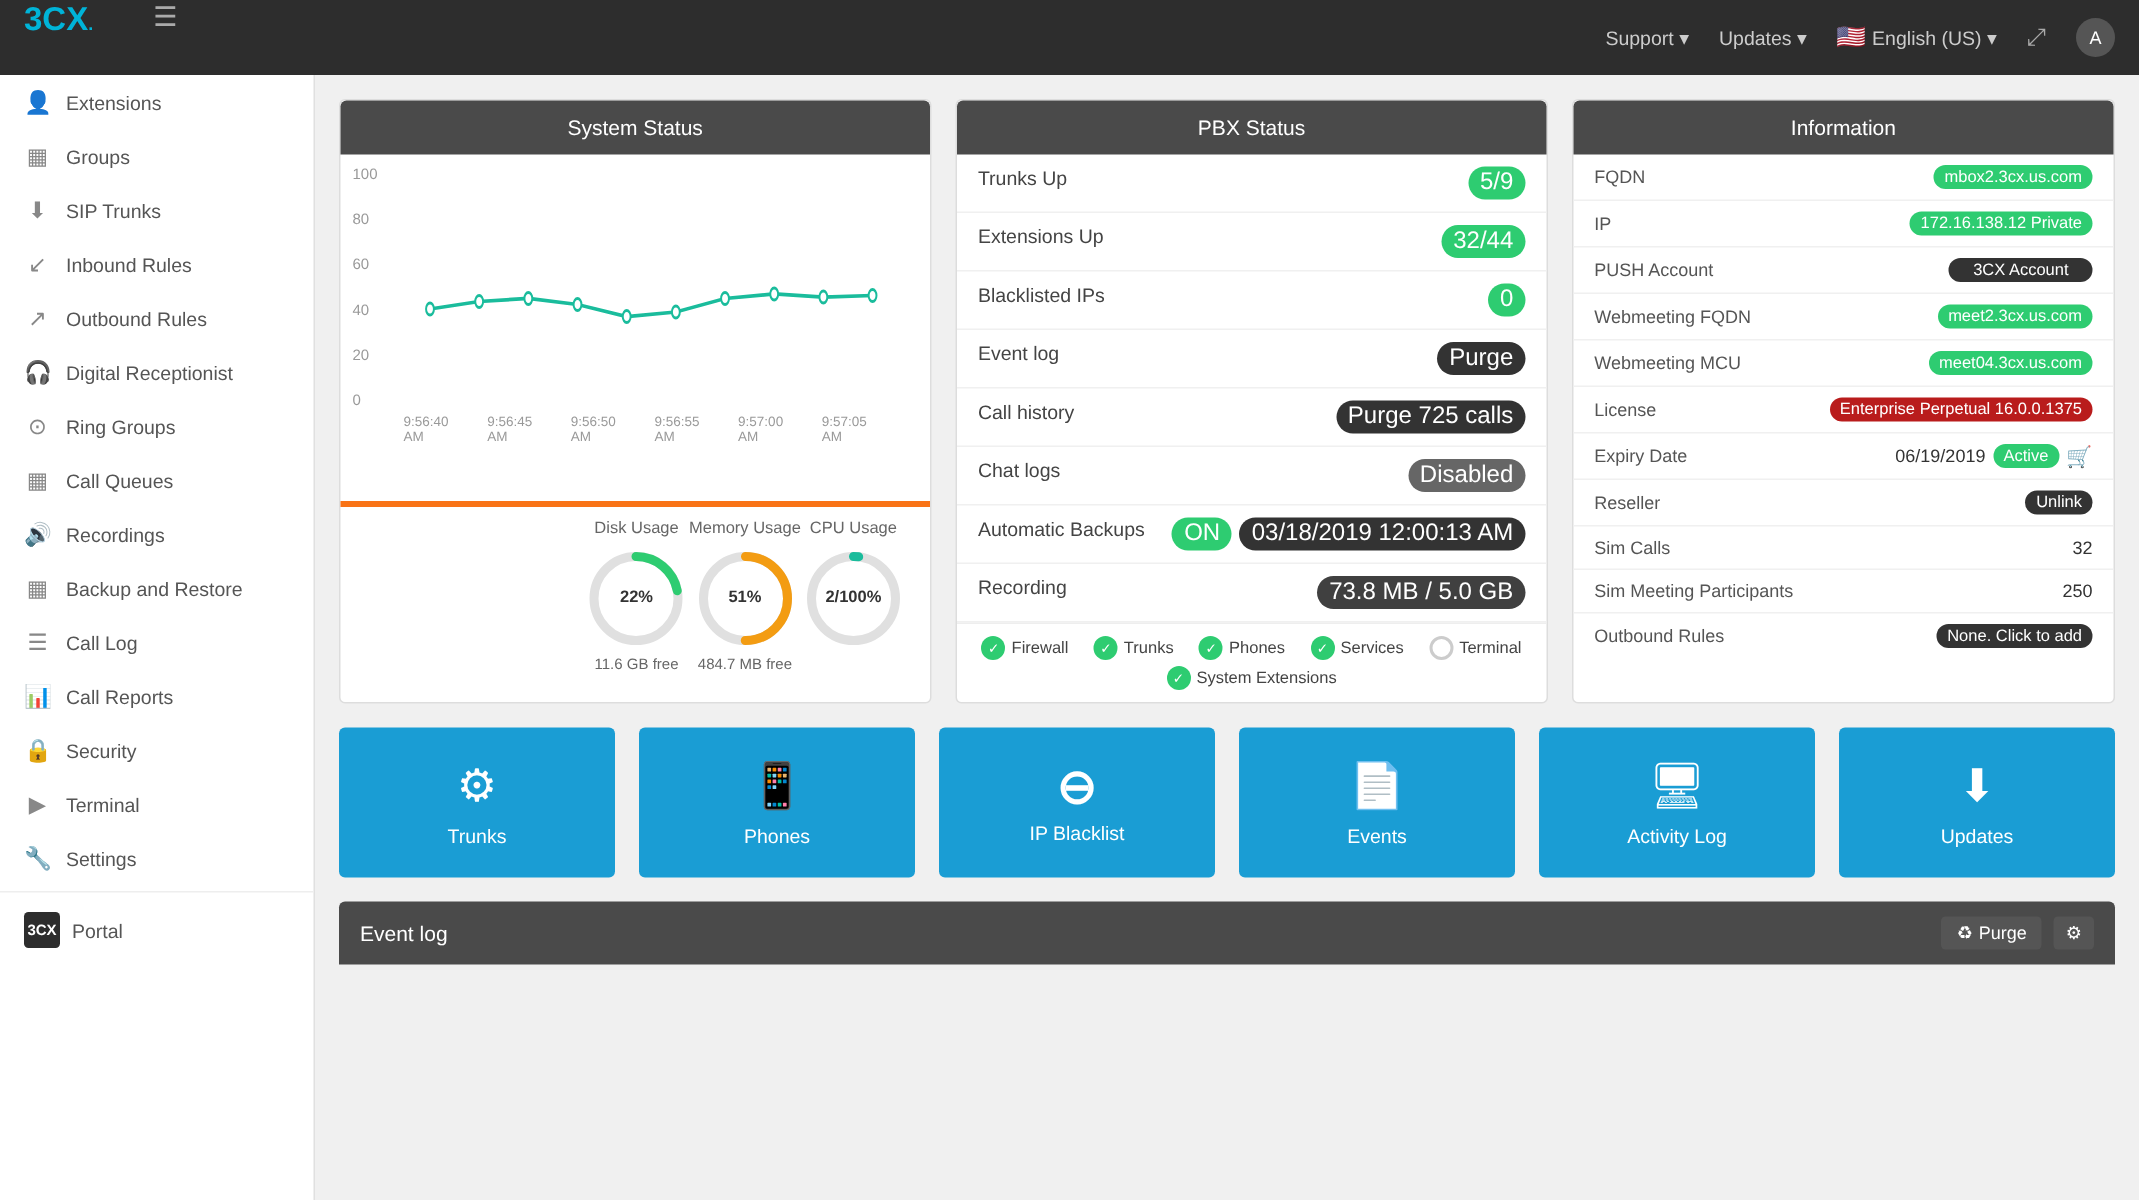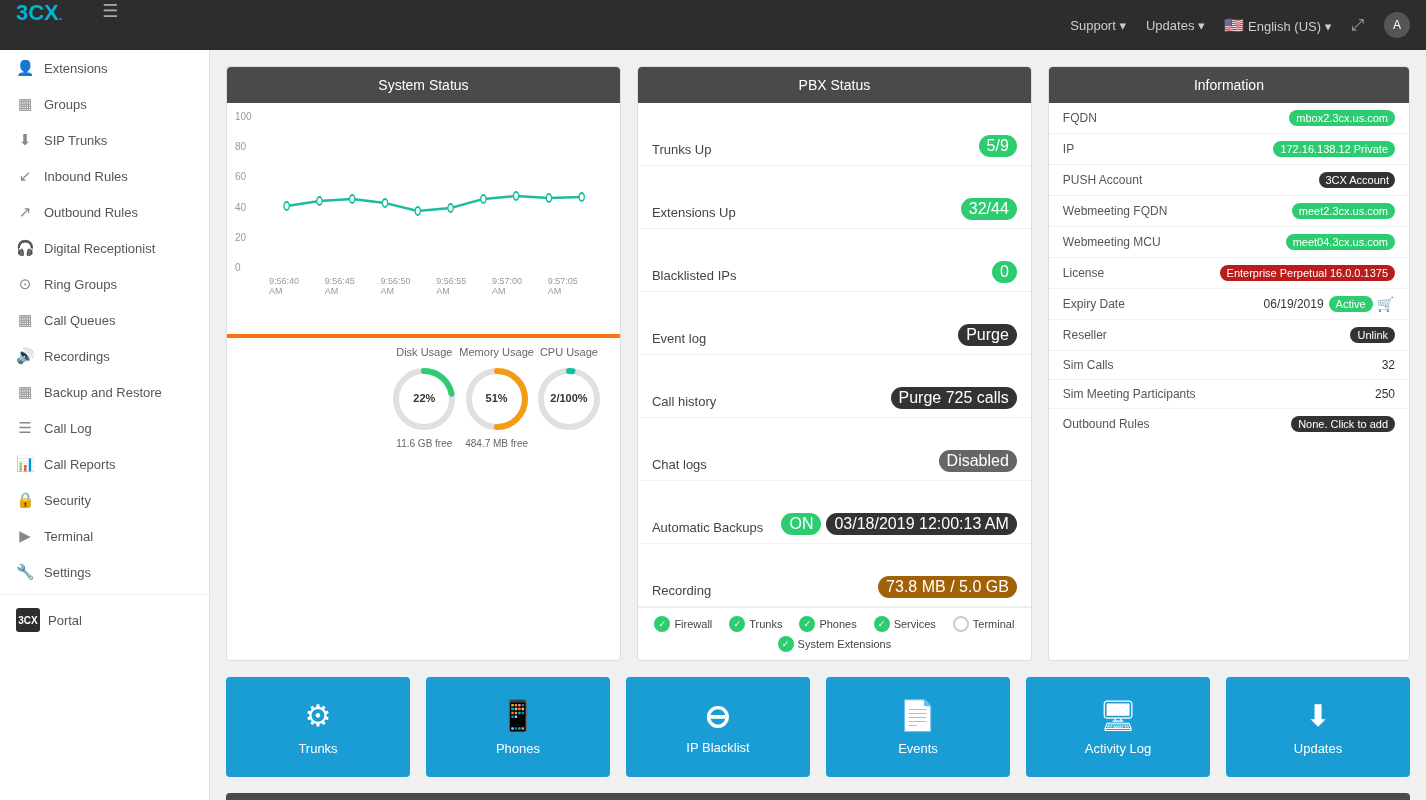--- a/index.html
+++ b/index.html
@@ -49,43 +49,43 @@
     
     .gauges-row { display: flex; justify-content: flex-end; padding: 8px 16px 12px; border-top: 4px solid #f97316; margin-top: 31px; }
     .gauge-item { text-align: center; }
     .gauge-label { font-size: 11px; color: #666; margin-bottom: 6px; }
     .gauge-circle { position: relative; width: 70px; height: 70px; margin: 0 auto 4px; }
     .gauge-circle svg { transform: rotate(-90deg); }
     .gauge-text { position: absolute; top: 50%; left: 50%; transform: translate(-50%,-50%); font-size: 11px; font-weight: bold; color: #333; text-align: center; line-height: 1.2; }
     .gauge-sub { font-size: 10px; color: #666; }
 
     
-    .pbx-row { display: flex; justify-content: space-between; align-items: flex-end; padding: 8px 14px; border-bottom: 1px solid #f0f0f0; margin-top: 24px; }
+    .pbx-row { display: flex; justify-content: space-between; align-items: flex-start; padding: 8px 14px; border-bottom: 1px solid #f0f0f0; }
     .pbx-row:last-of-type { border-bottom: none; }
     .pbx-label { color: #444; font-size: 13px; }
     .badge { border-radius: 12px; padding: 2px 8px; font-size: 16px; color: #fff; font-weight: 500; }
     .badge-green { background: #2ecc71; }
     .badge-dark { background: #333; color: #fff; }
     .badge-disabled { background: #666; color: #fff; }
     .badge-on { background: #2ecc71; }
-    .badge-recording { background: #a16207; }
+    .badge-recording { background: #404040; }
     .badge-zero { background: #2ecc71; }
 
     
     .status-icons-row { display: flex; justify-content: space-around; padding: 8px 10px; border-top: 1px solid #eee; flex-wrap: wrap; gap: 4px; }
     .status-icon-item { display: flex; align-items: center; gap: 4px; font-size: 11px; color: #444; }
     .status-dot { width: 16px; height: 16px; border-radius: 50%; background: #2ecc71; display: flex; align-items: center; justify-content: center; color: #fff; font-size: 9px; flex-shrink: 0; }
     .status-dot-empty { width: 16px; height: 16px; border-radius: 50%; border: 2px solid #ccc; display: flex; align-items: center; justify-content: center; font-size: 9px; flex-shrink: 0; }
 
     
     .info-row { display: flex; justify-content: space-between; align-items: center; padding: 7px 14px; border-bottom: 1px solid #f0f0f0; }
     .info-row:last-of-type { border-bottom: none; }
     .info-label { color: #555; font-size: 12px; }
     .tag-green { background: #2ecc71; color: #fff; border-radius: 10px; padding: 2px 7px; font-size: 11px; }
-    .tag-dark { background: #333; color: #fff; border-radius: 10px; padding: 2px 6px; font-size: 11px; }
+    .tag-dark { background: #333; color: #fff; border-radius: 10px; padding: 2px 16px; font-size: 11px; }
     .tag-active { background: #2ecc71; color: #fff; border-radius: 10px; padding: 2px 7px; font-size: 11px; }
     .tag-license { background: #b91c1c; color: #fff; border-radius: 10px; padding: 2px 7px; font-size: 11px; }
     .tag-unlink { background: #333; color: #fff; border-radius: 10px; padding: 2px 7px; font-size: 11px; cursor: pointer; }
     .tag-none { background: #333; color: #fff; border-radius: 10px; padding: 2px 7px; font-size: 11px; }
     .info-val-plain { font-size: 12px; color: #333; }
 
     
     .tiles-row { display: flex; gap: 16px; margin-bottom: 16px; }
     .tile { flex: 1; background: #1a9dd4; border-radius: 4px; display: flex; flex-direction: column; align-items: center; justify-content: center; padding: 20px 10px; color: #fff; cursor: pointer; min-height: 100px; }
     .tile-icon { font-size: 30px; margin-bottom: 8px; }

